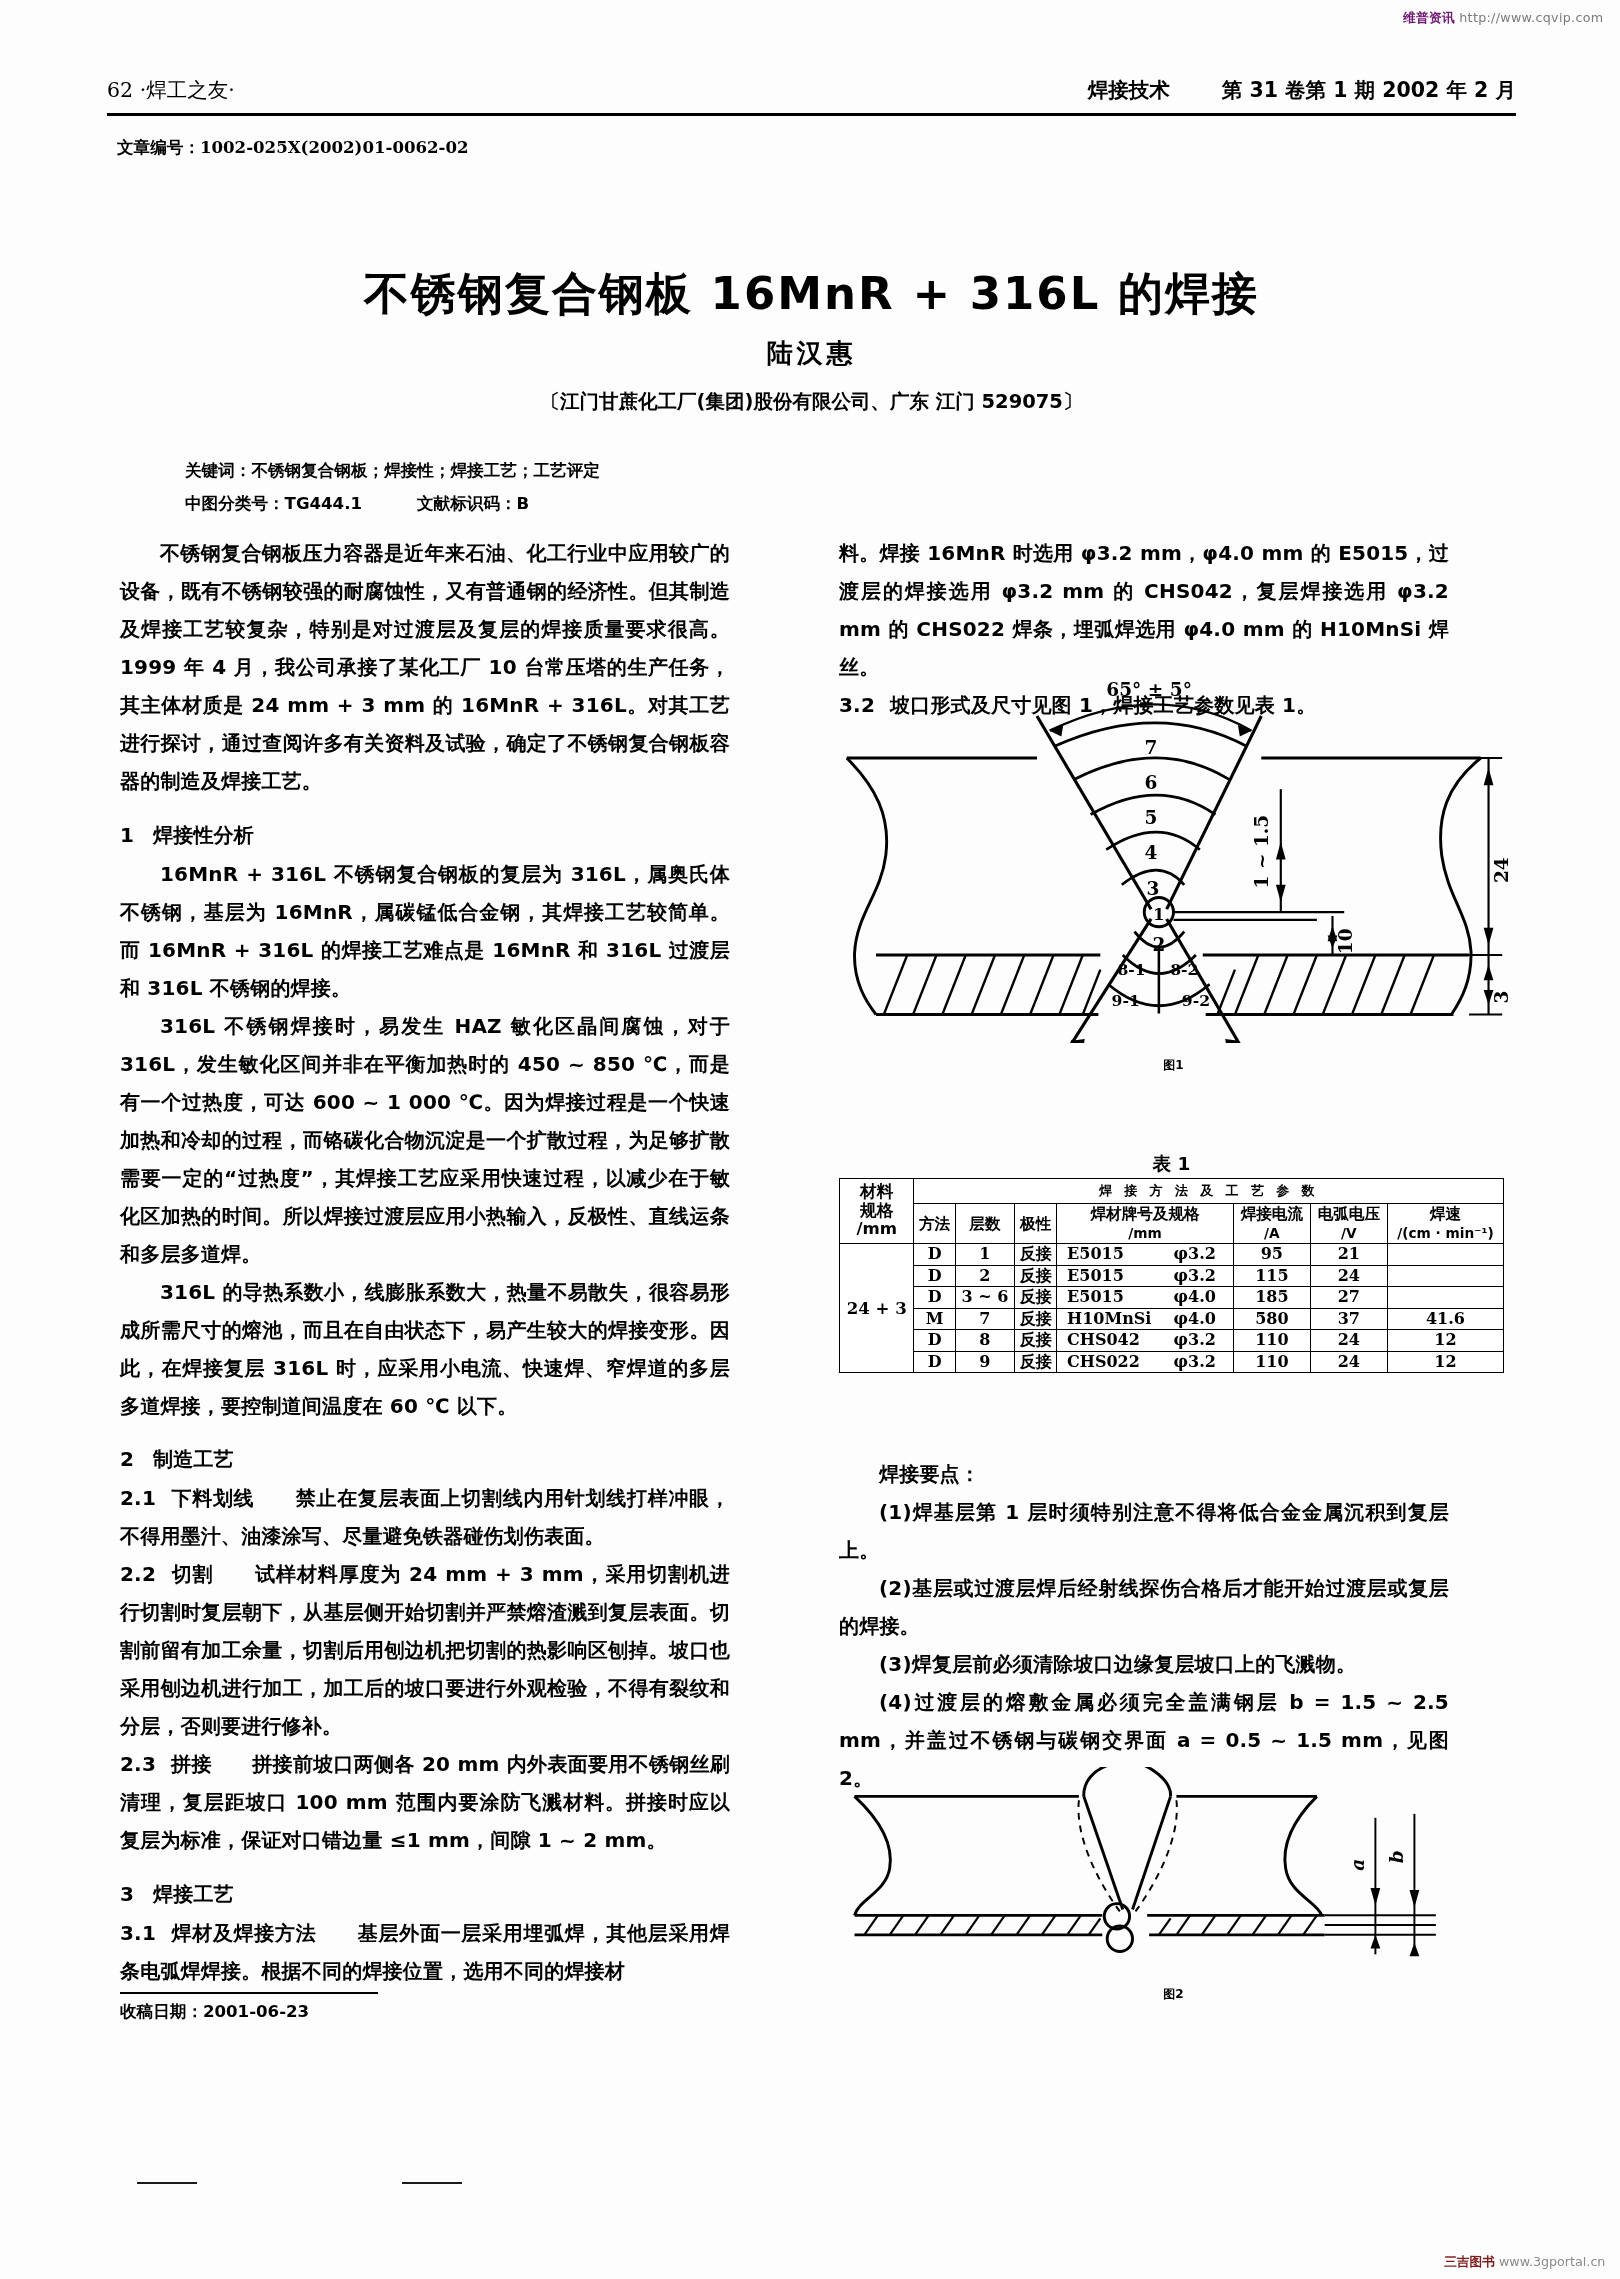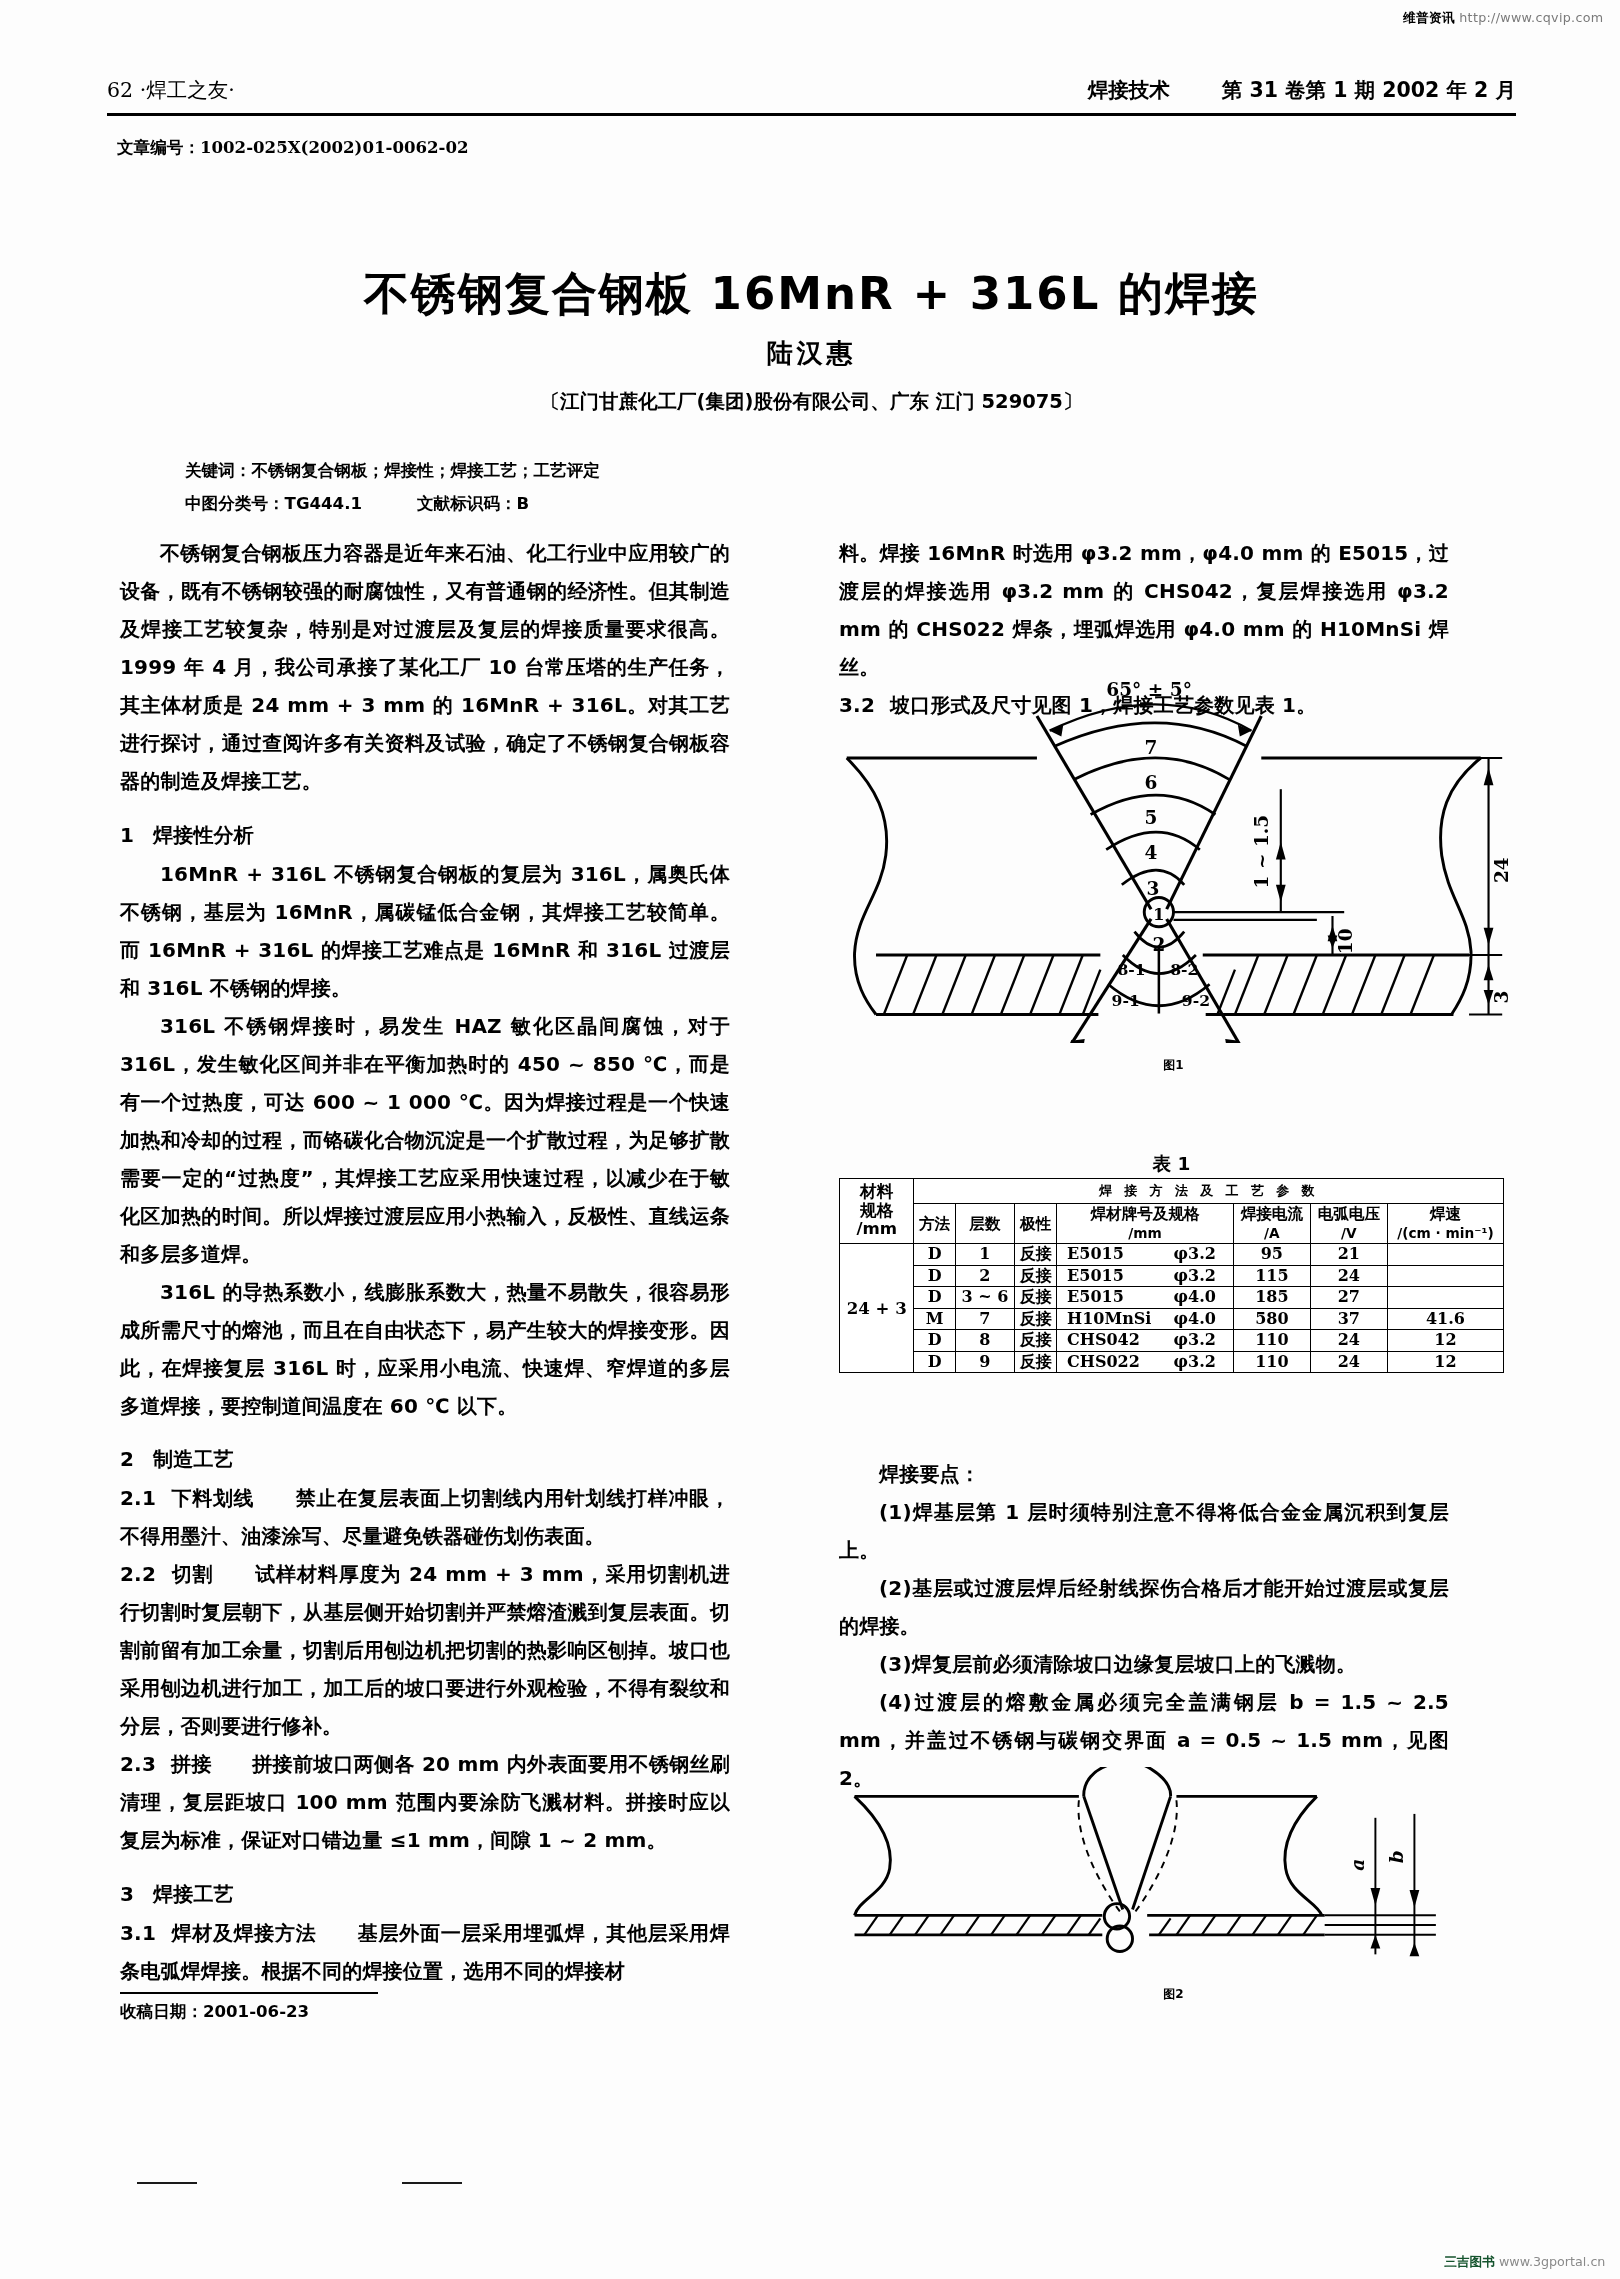--- a/index.html
+++ b/index.html
@@ -15,26 +15,26 @@
   .page {
     position:absolute; left:0; top:0; width:1621px; height:2279px;
     background:#fdfdfd;
   }
   
   .wm-top {
     position:absolute; right:17.6px; top:9.8px;
     font-size:12.7px; color:#7a7a7a; letter-spacing:0.3px;
     white-space:nowrap;
   }
-  .wm-top .wm-cn { color:#000000; font-weight:bold; }
+  .wm-top .wm-cn { color:#701a75; font-weight:bold; }
   .wm-bottom {
     position:absolute; right:15.6px; bottom:7.8px;
     font-size:12.7px; color:#8a8a8a; white-space:nowrap;
   }
-  .wm-bottom .wm-cn { color:#14532d; font-weight:bold;text-align:center; }
+  .wm-bottom .wm-cn { color:#7f1d1d; font-weight:bold;text-align:center; }
 
   
   .runhead {
     position:absolute; left:107px; top:76px; width:1409px; height:35px;
   }
   .runhead .folio {
     position:absolute; left:0; top:0;
     font-family:"DejaVu Serif","Liberation Serif",serif;
     font-weight:normal; font-size:20.5px;
   }

